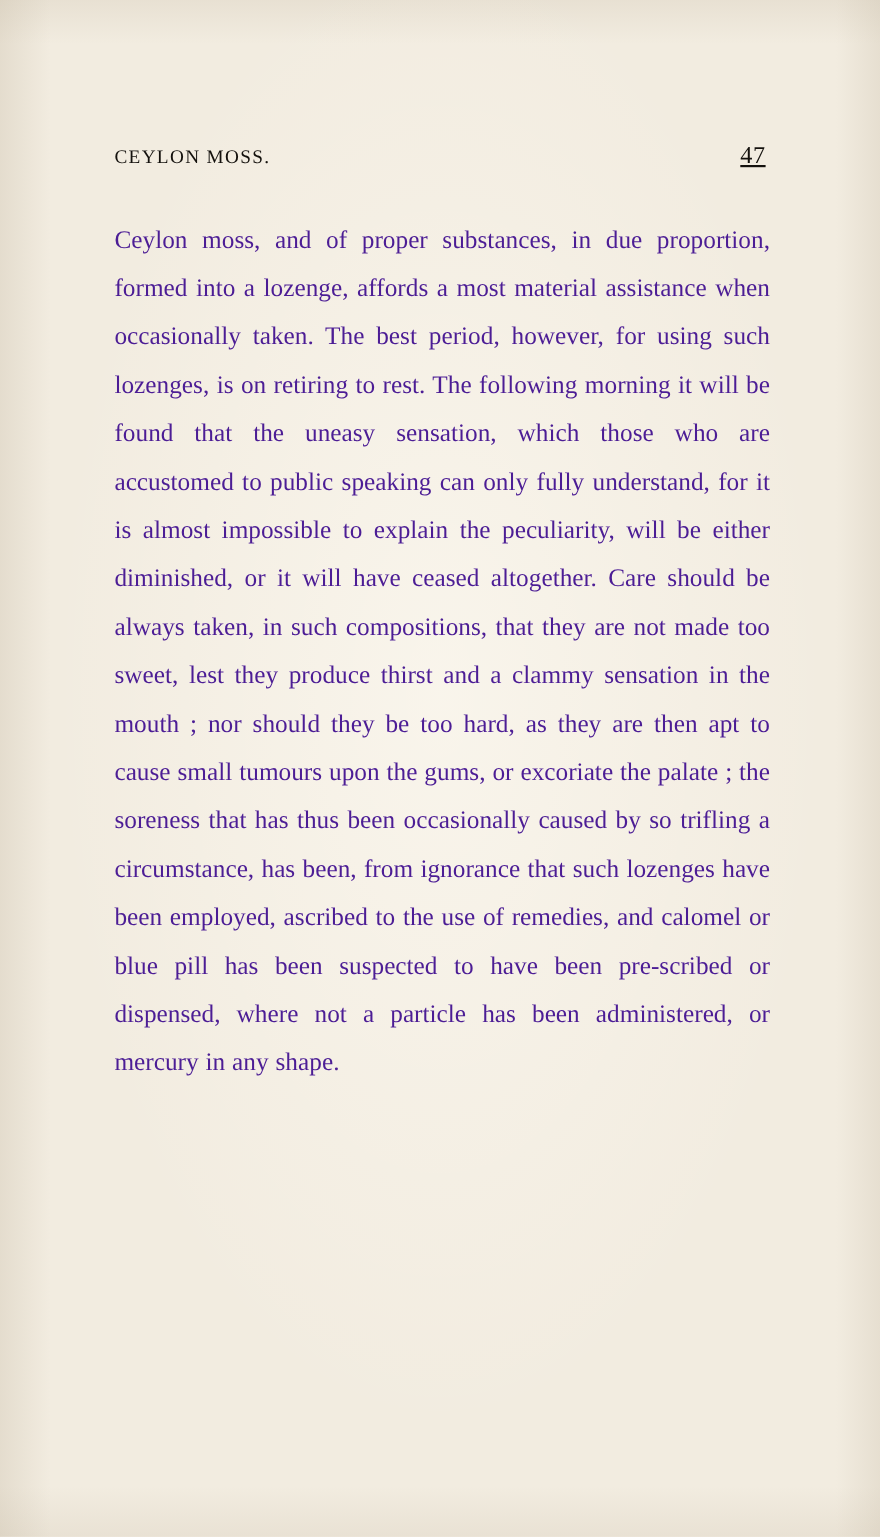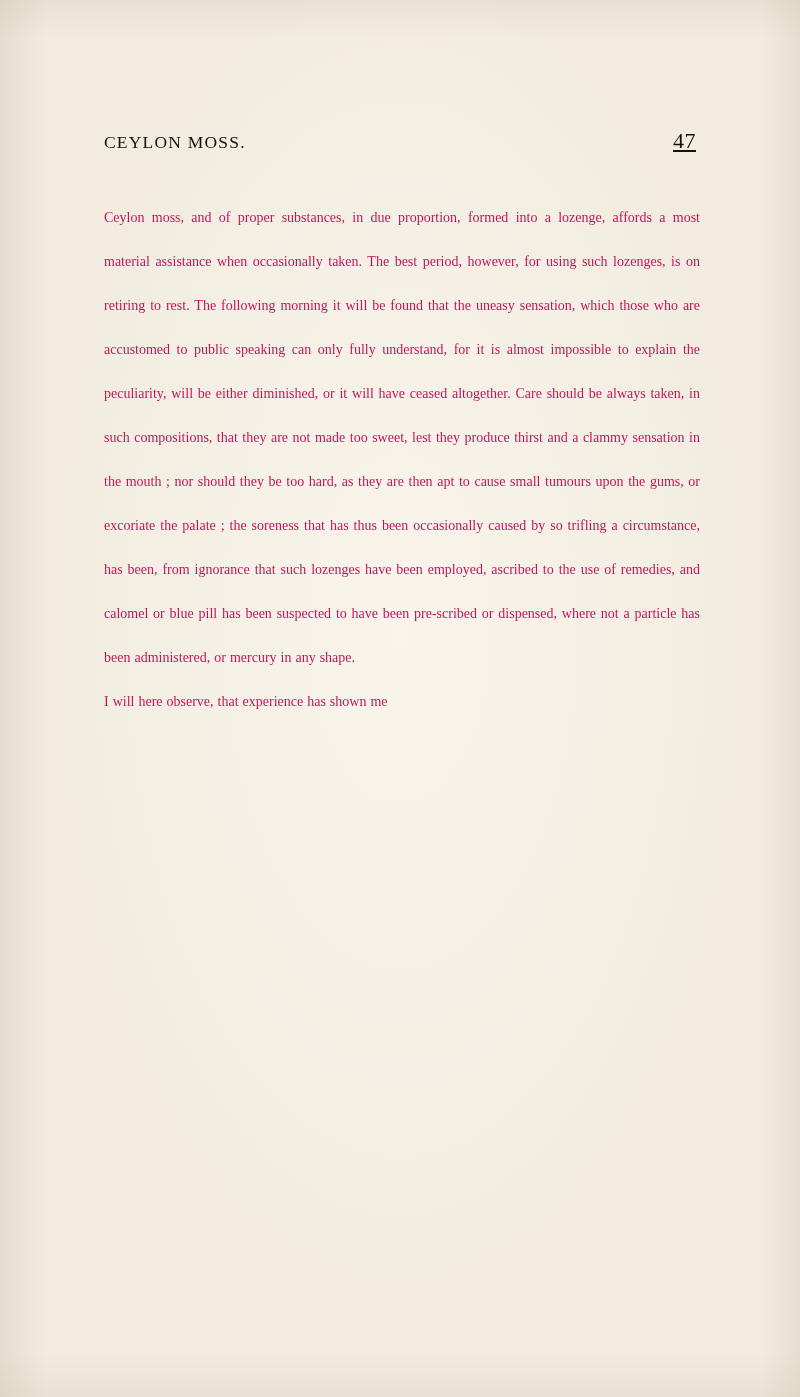--- a/index.html
+++ b/index.html
@@ -64,25 +64,25 @@
     text-decoration: underline;
   }
   .body-text {
     position: absolute;
     left: 104px;
     top: 196px;
     width: 596px;
   }
   .body-text p {
     margin: 0 0 0 0;
-    font-size: 14px;
+    font-size: 23px;
     line-height: 44px;
     text-align: justify;
     text-align-last: left;
-    color: #be185d;
+    color: #4c1d95;
     word-spacing: 0.5px;
   }
   .body-text p + p {
     margin-top: 0;
   }
   .last-line {
     text-align: left;
   }
 </style>
 </head>
@@ -91,17 +91,16 @@
 <div class="page">
   <div class="content">
 
     <div class="running-head">
       <span class="head-title">CEYLON MOSS.</span>
       <span class="head-folio">47</span>
     </div>
 
     <div class="body-text">
       <p>Ceylon moss, and of proper substances, in due proportion, formed into a lozenge, affords a most material assistance when occasionally taken. The best period, however, for using such lozenges, is on retiring to rest. The following morning it will be found that the uneasy sensation, which those who are accustomed to public speaking can only fully understand, for it is almost impossible to explain the peculiarity, will be either diminished, or it will have ceased altogether. Care should be always taken, in such compositions, that they are not made too sweet, lest they produce thirst and a clammy sensation in the mouth ; nor should they be too hard, as they are then apt to cause small tumours upon the gums, or excoriate the palate ; the soreness that has thus been occasionally caused by so trifling a circumstance, has been, from ignorance that such lozenges have been employed, ascribed to the use of remedies, and calomel or blue pill has been suspected to have been pre-scribed or dispensed, where not a particle has been administered, or mercury in any shape.</p>
-      <p class="last-line">I will here observe, that experience has shown me</p>
     </div>
 
   </div>
 </div>
 
 </body></html>

